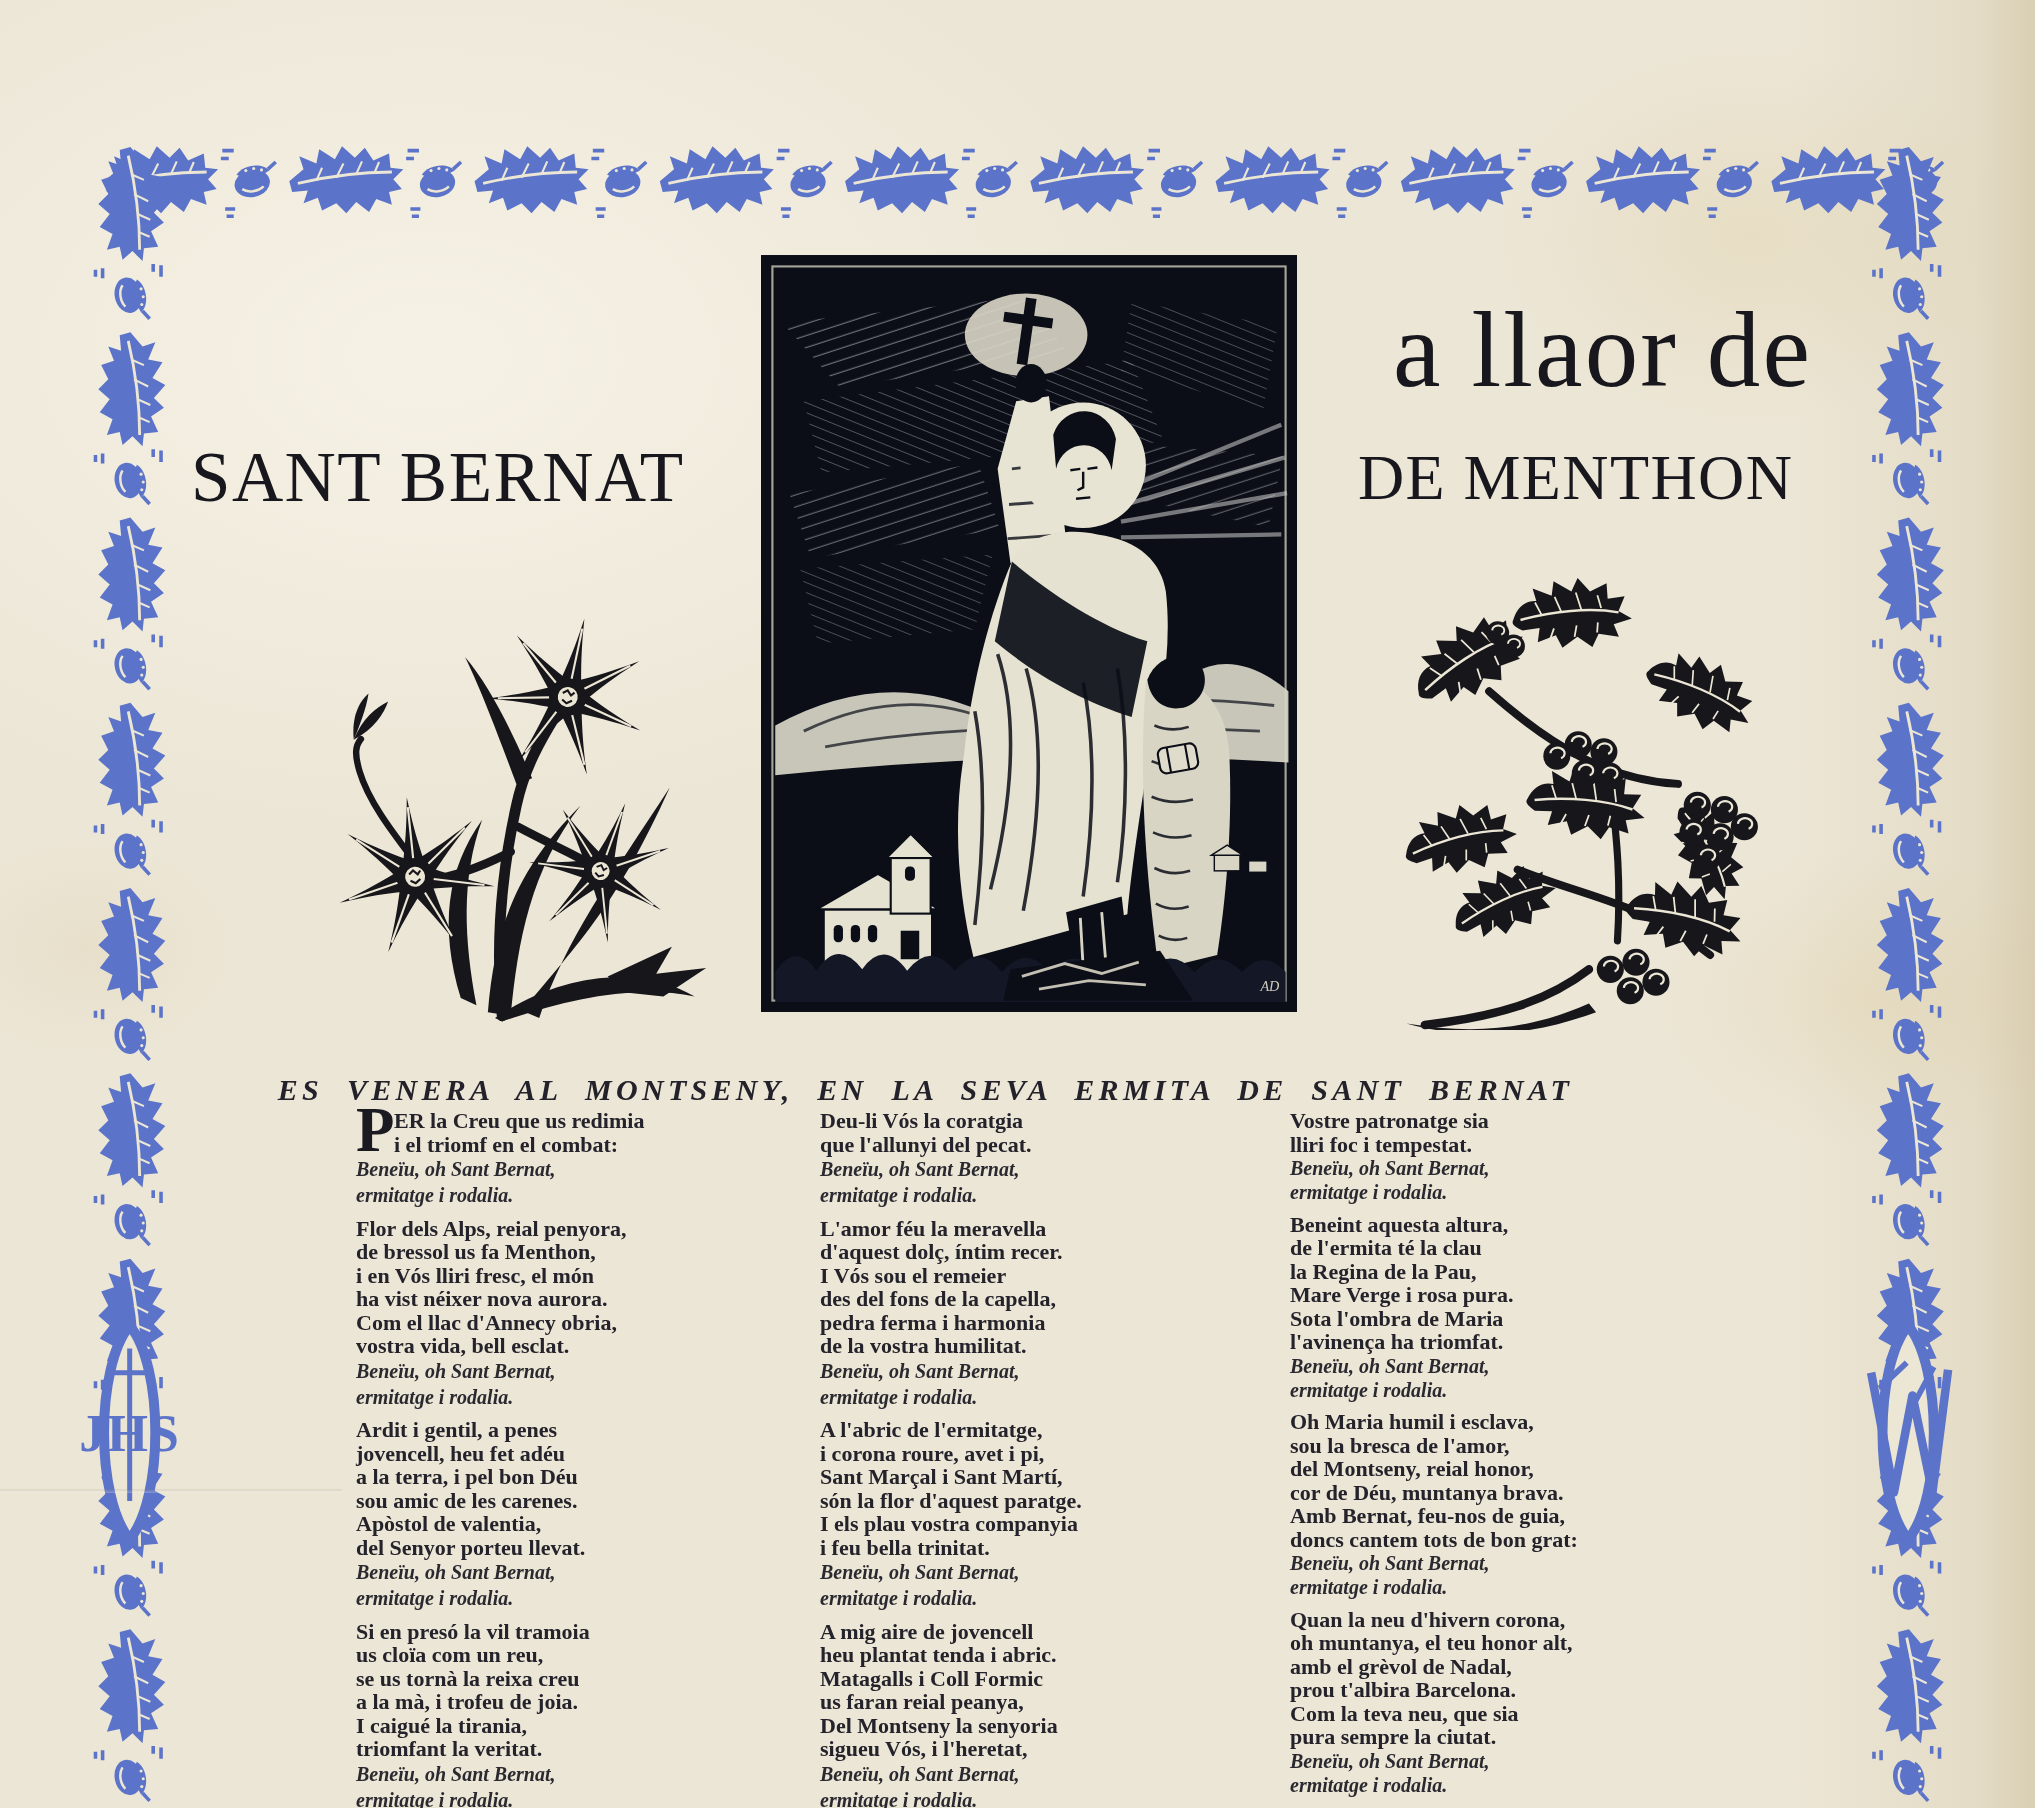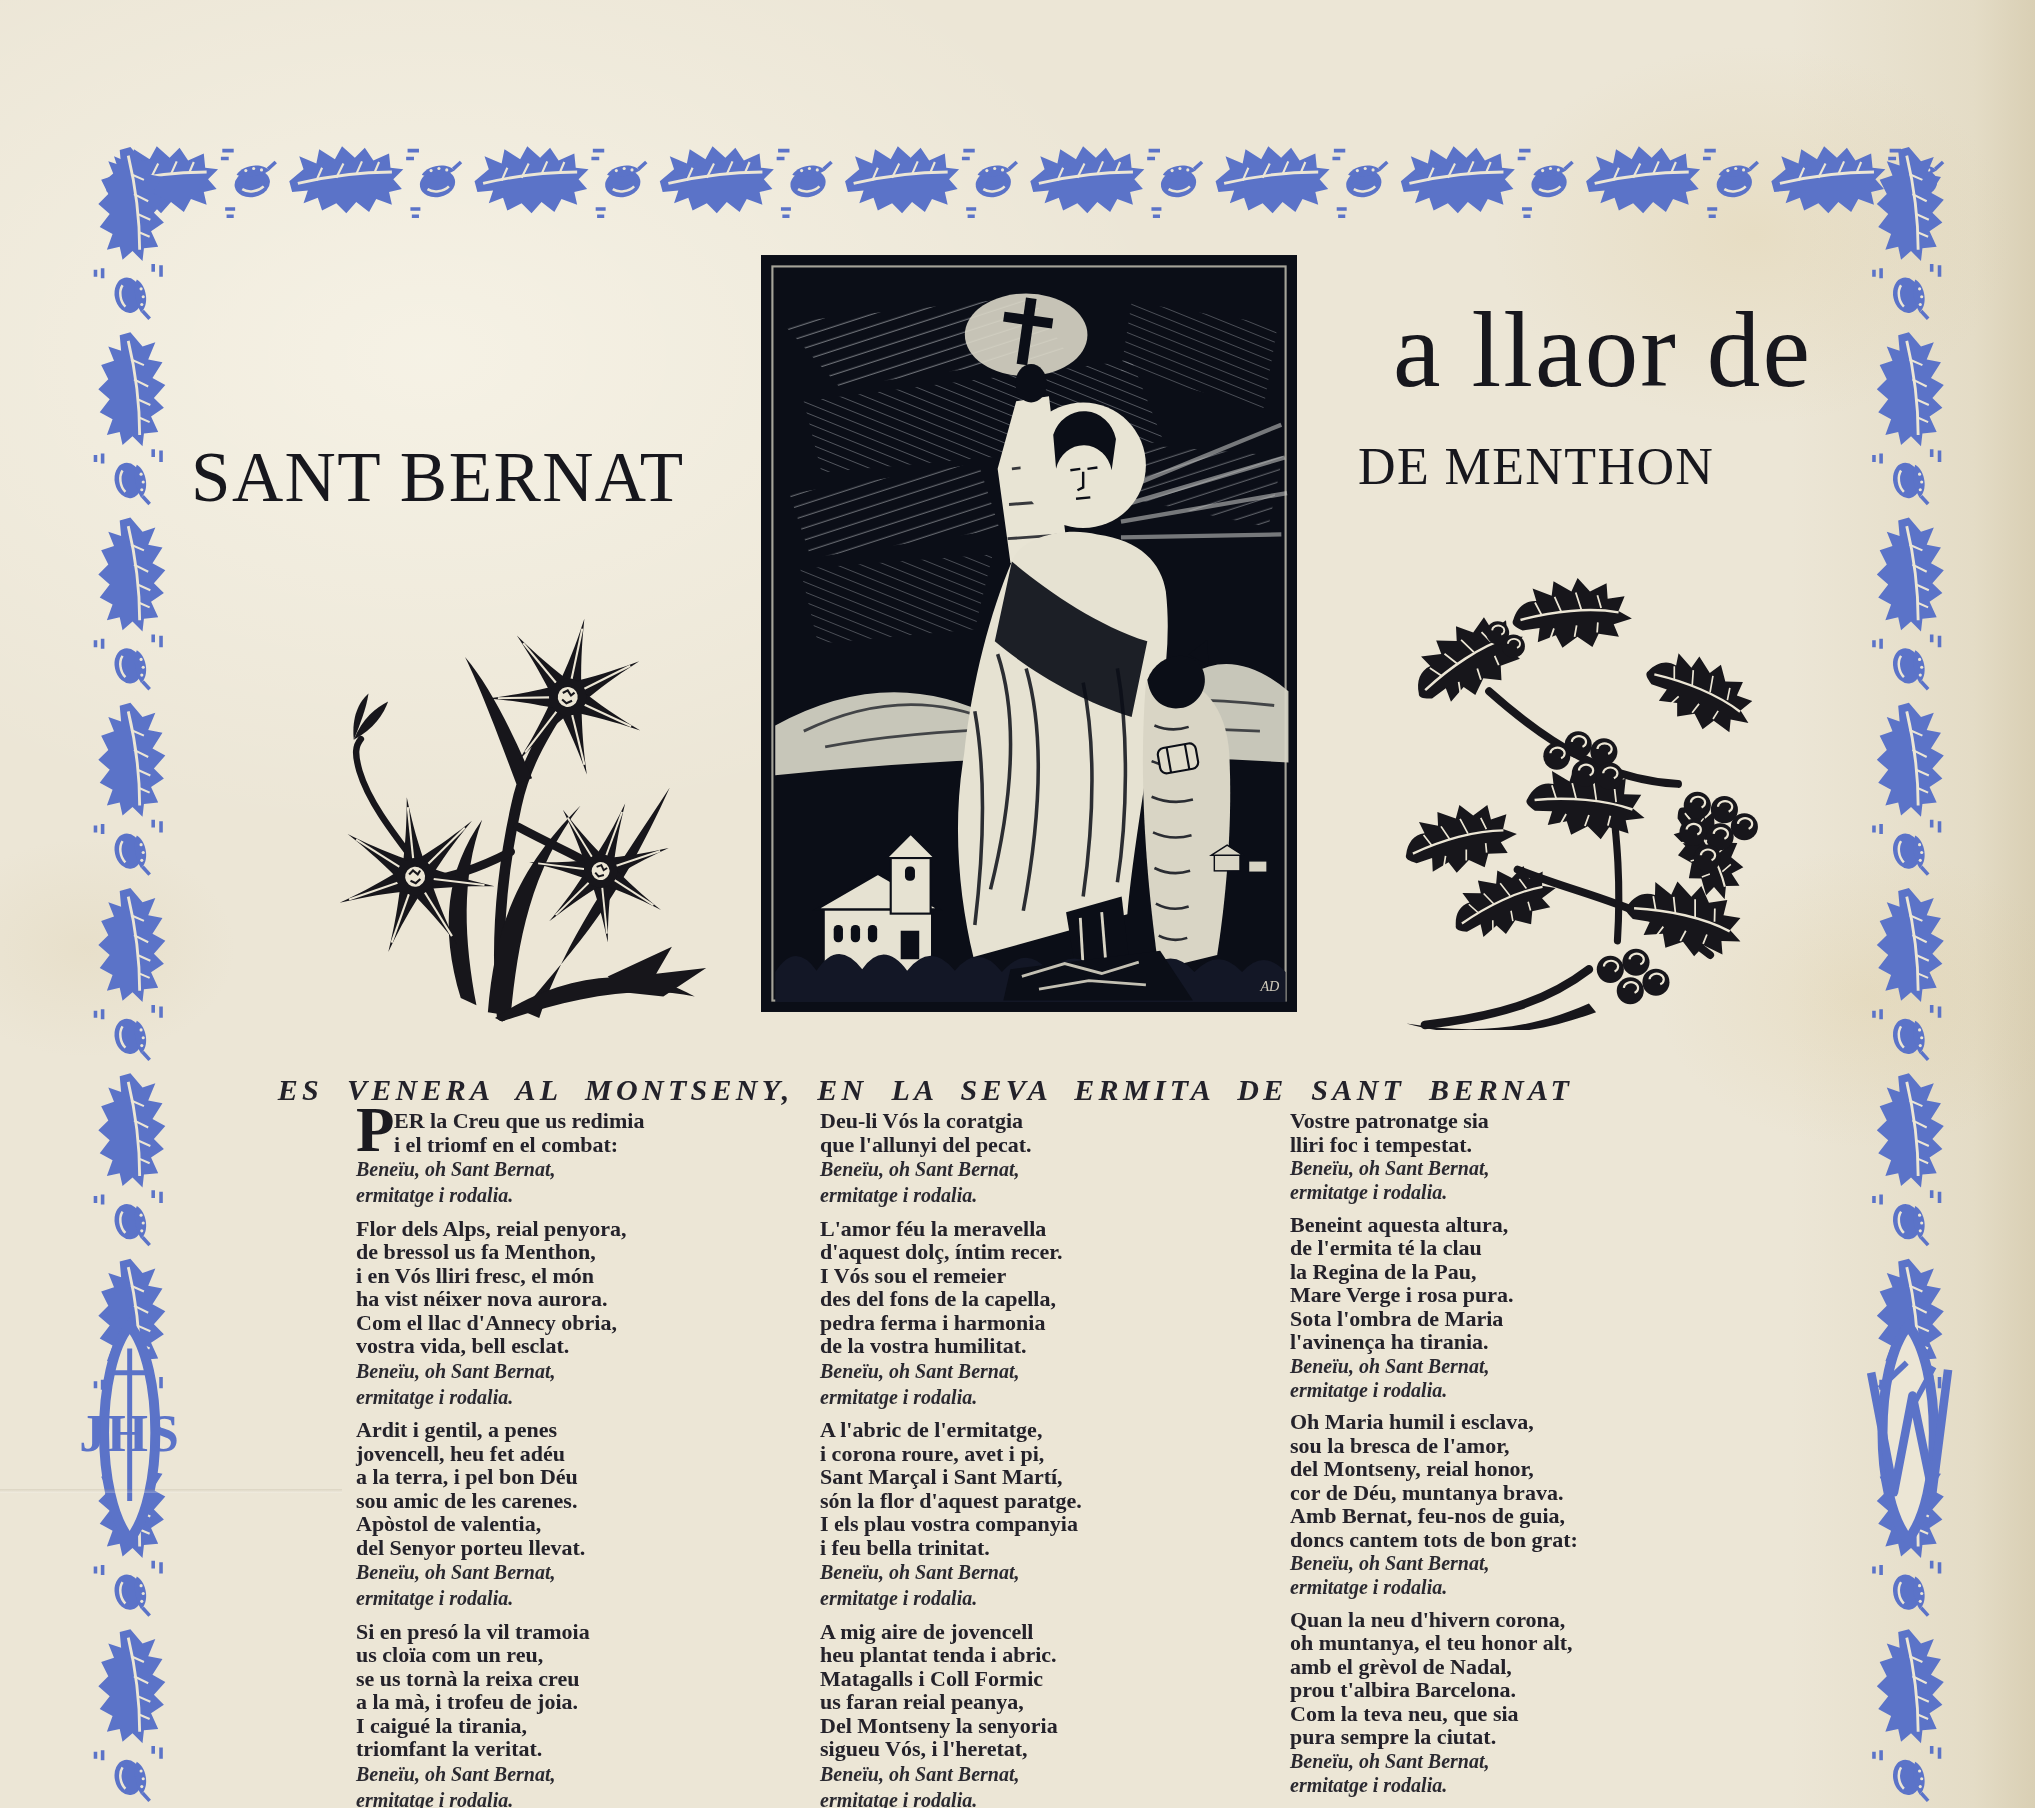--- a/index.html
+++ b/index.html
@@ -19,21 +19,21 @@
     color:var(--ink);
   }
   .crease{position:absolute;left:0;top:1489px;width:342px;height:3.6px;
     background:linear-gradient(180deg,rgba(120,105,70,.14),rgba(255,255,255,.25));pointer-events:none;}
   svg{position:absolute;display:block;}
   
   .t{position:absolute;white-space:nowrap;color:#17171d;}
   .t-goigs{left:284px;top:294px;font-size:110px;line-height:114px;letter-spacing:20px;}
   .t-sant{left:191px;top:440px;font-size:71px;line-height:74px;letter-spacing:1.4px;}
   .t-llaor{left:1358px;top:295px;font-size:107px;line-height:111px;letter-spacing:2.1px;margin-left:35px;}
-  .t-menthon{left:1358px;top:431px;font-size:52px;line-height:71px;letter-spacing:1.4px;}
+  .t-menthon{left:1358px;top:442px;font-size:64px;line-height:71px;letter-spacing:1.4px;}
   .subtitle{
     position:absolute;left:0;top:1073px;width:1851px;text-align:center;
     font-style:italic;font-weight:700;font-size:30px;letter-spacing:4.3px;word-spacing:12px;color:#23222a;
   }
   
   .col{position:absolute;top:1109px;width:428px;font-size:22px;line-height:23.5px;font-weight:700;color:#24222a;}
   .col1{left:356px;} .col2{left:820px;} .col3{left:1290px;}
   .stanza{margin:0 0 8.6px 0;}
   .line{white-space:nowrap;}
   .refrain{font-style:italic;font-weight:700;font-size:20px;line-height:26px;color:#2a2930;}
@@ -409,21 +409,21 @@
         <div class="line">lliri foc i tempestat.</div>
         <div class="line refrain">Beneïu, oh Sant Bernat,</div>
         <div class="line refrain">ermitatge i rodalia.</div>
       </div>
       <div class="stanza">
         <div class="line">Beneint aquesta altura,</div>
         <div class="line">de l'ermita té la clau</div>
         <div class="line">la Regina de la Pau,</div>
         <div class="line">Mare Verge i rosa pura.</div>
         <div class="line">Sota l'ombra de Maria</div>
-        <div class="line">l'avinença ha tirania.</div>
+        <div class="line">l'avinença ha triomfat.</div>
         <div class="line refrain">Beneïu, oh Sant Bernat,</div>
         <div class="line refrain">ermitatge i rodalia.</div>
       </div>
       <div class="stanza">
         <div class="line">Oh Maria humil i esclava,</div>
         <div class="line">sou la bresca de l'amor,</div>
         <div class="line">del Montseny, reial honor,</div>
         <div class="line">cor de Déu, muntanya brava.</div>
         <div class="line">Amb Bernat, feu-nos de guia,</div>
         <div class="line">doncs cantem tots de bon grat:</div>

